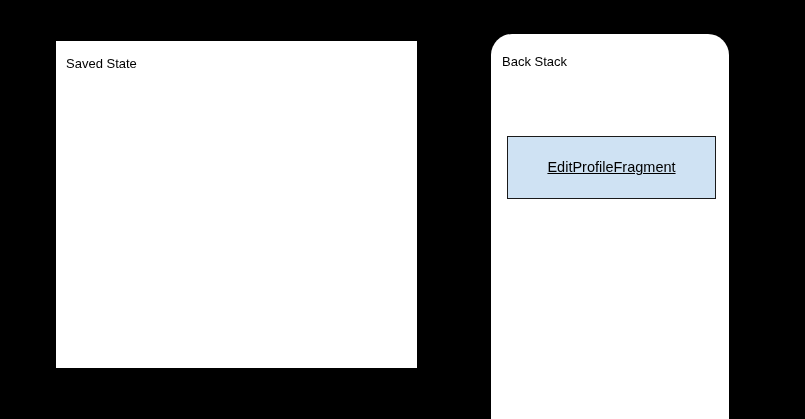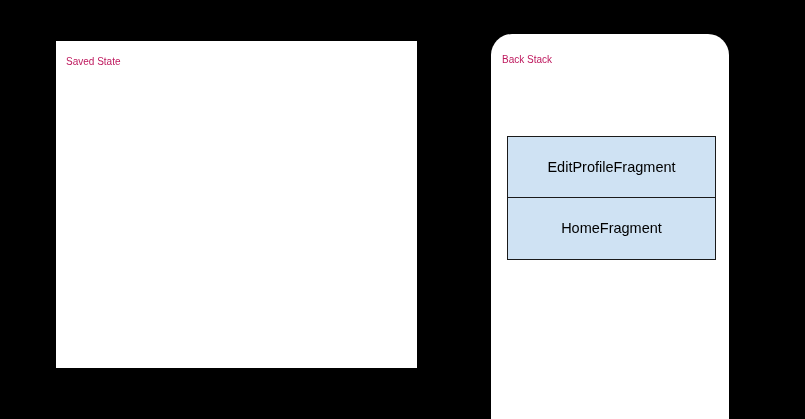--- a/index.html
+++ b/index.html
@@ -20,23 +20,23 @@
   }
 
   
   .panel {
     position: absolute;
     background: #ffffff;
     box-sizing: border-box;
   }
   .panel-title {
     position: absolute;
-    font-size: 10px;
+    font-size: 13px;
     line-height: 1;
-    color: #be185d;
+    color: #000000;
     white-space: nowrap;
   }
 
   
   #saved-state-panel {
     left: 56px;
     top: 41px;
     width: 361px;
     height: 327px;
   }
@@ -86,38 +86,36 @@
     box-sizing: border-box;
   }
   .stack-frame:last-child {
     border-bottom: none;
   }
   .stack-frame-label {
     font-size: 14.5px;
     line-height: 1;
     color: #000000;
     white-space: nowrap;
+    text-decoration: underline;
   }
 </style>
 </head>
 <body>
 
 <div id="canvas">
 
   <div class="panel" id="saved-state-panel">
     <div class="panel-title">Saved State</div>
     <div class="panel-body"></div>
   </div>
 
   <div class="panel" id="back-stack-panel">
     <div class="panel-title">Back Stack</div>
 
     <div id="back-stack">
       <div class="stack-frame">
         <span class="stack-frame-label">EditProfileFragment</span>
       </div>
-      <div class="stack-frame">
-        <span class="stack-frame-label">HomeFragment</span>
-      </div>
     </div>
   </div>
 
 </div>
 
 </body></html>

